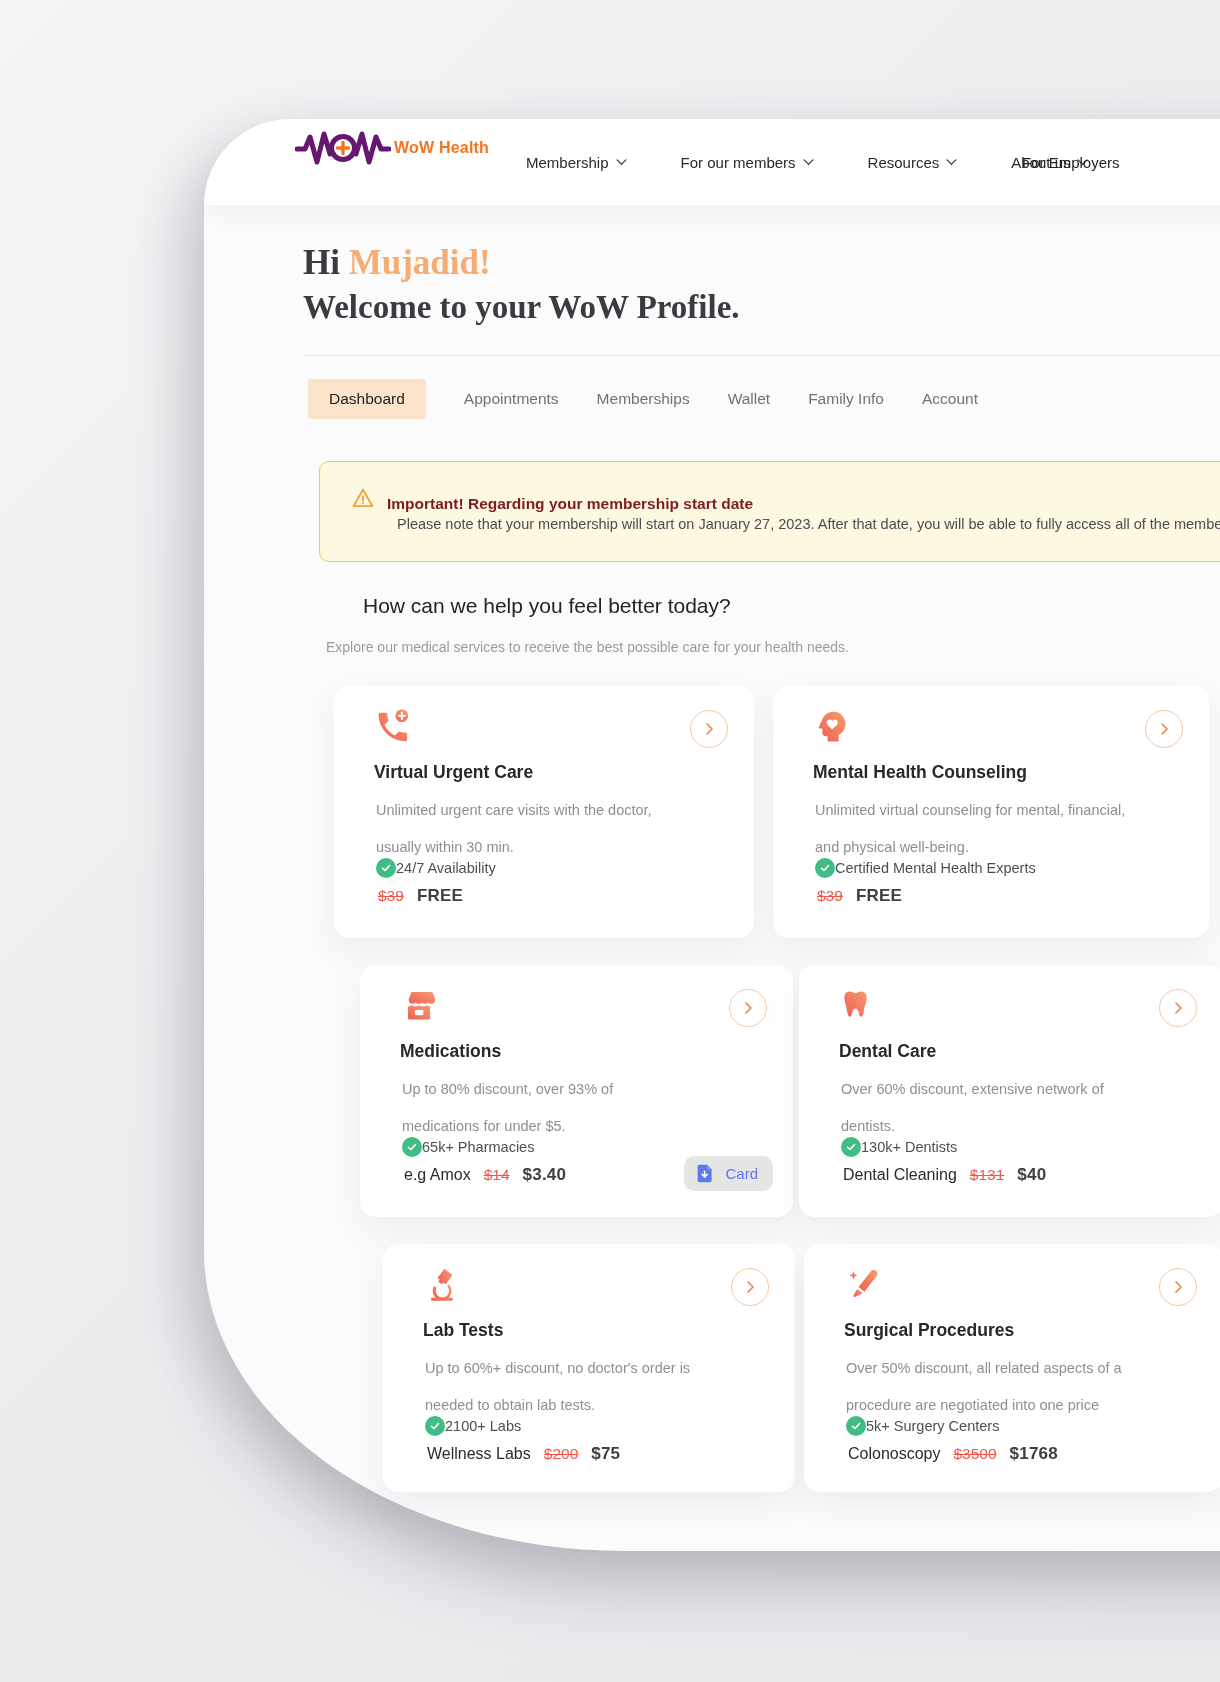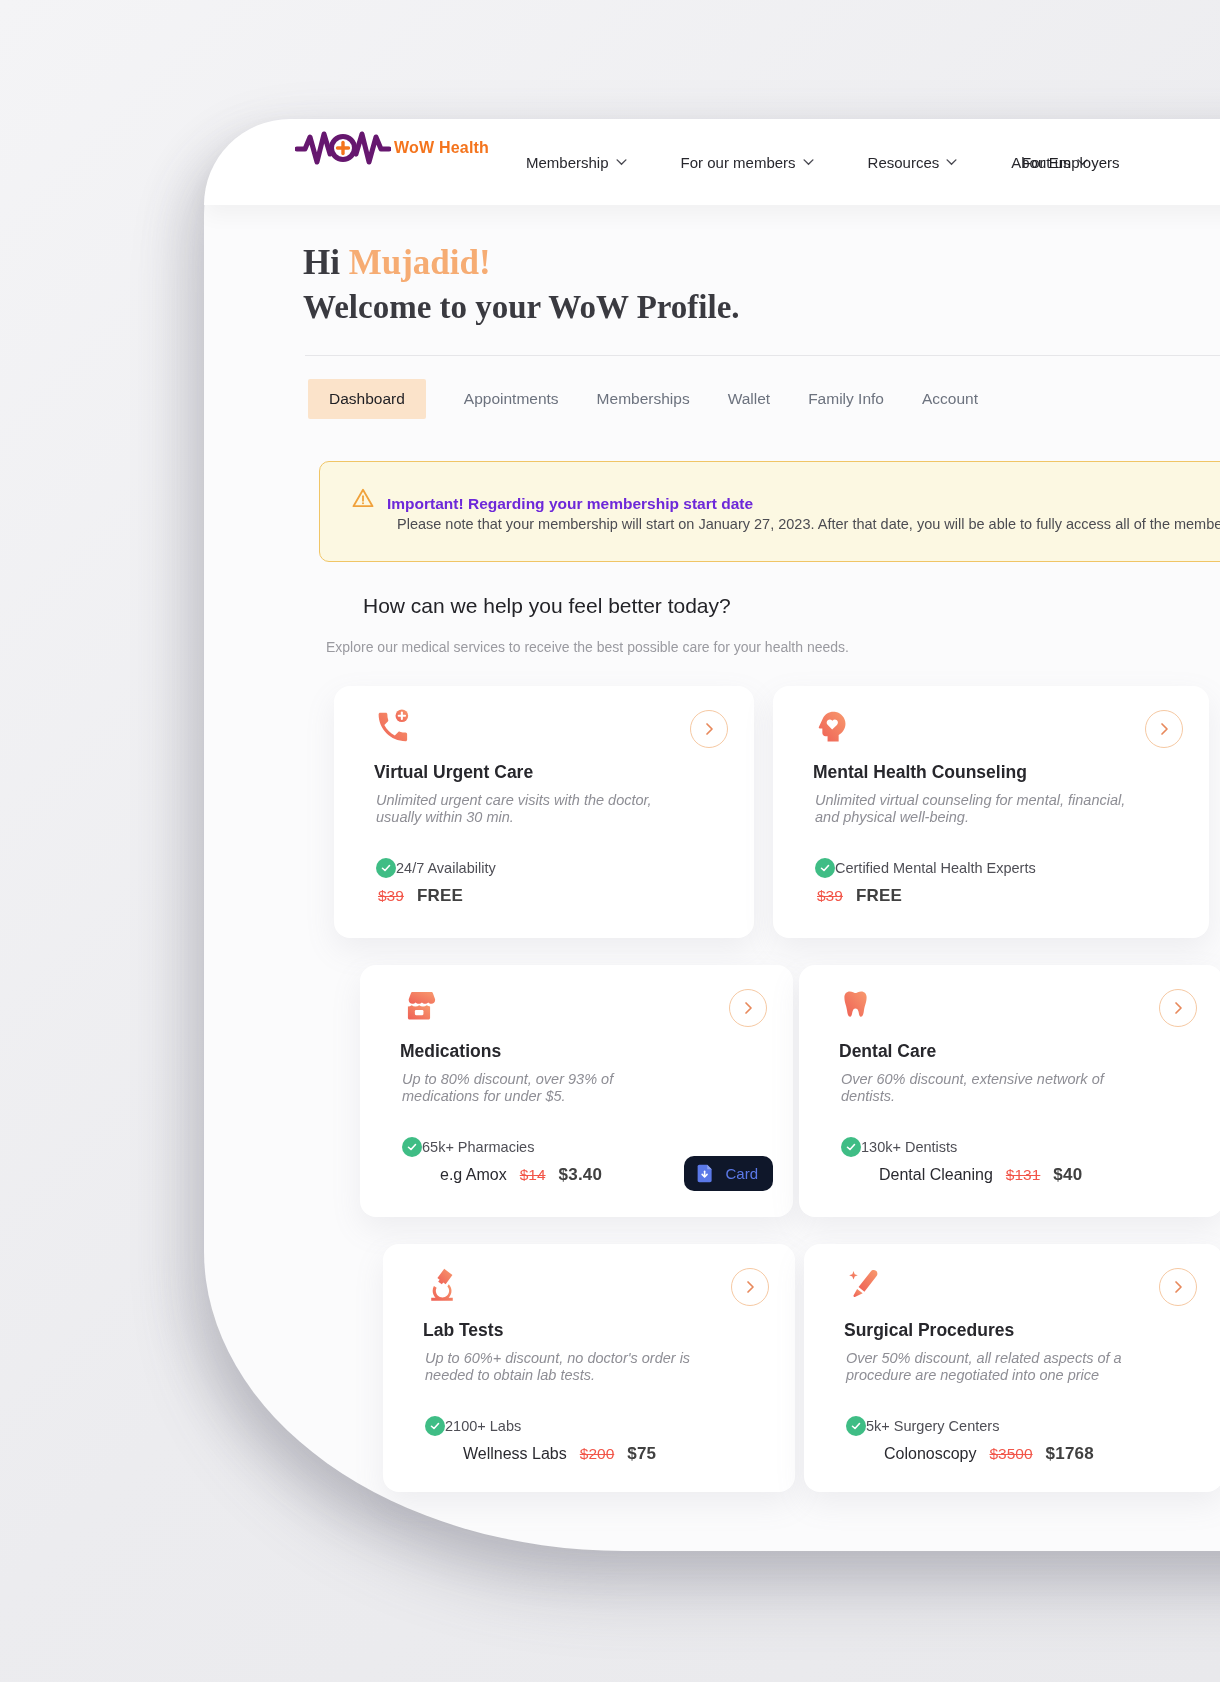--- a/index.html
+++ b/index.html
@@ -30,49 +30,49 @@
 
   
   .tabs { position:absolute; left:300px; top:377px; display:flex; align-items:center; gap:38px; height:44px; }
   .tab { font-size:15.5px; color:#6C727E; cursor:pointer; white-space:nowrap; }
   .tab.active { background:#FBE3CA; color:#1E1E23; font-weight:500; padding:11px 21px; border-radius:2px; }
 
   
   .alert { position:absolute; left:311px; top:461px; width:1020px; height:101px; background:#FCF8E2;
     border:1.5px solid #F0C566; border-radius:10px; overflow:hidden; }
   .alert-title-row { position:absolute; left:32px; top:20px; display:flex; align-items:center; gap:13px; }
-  .alert-title { font-size:15.5px; font-weight:600; color:#6d28d9;margin-top:13px; }
+  .alert-title { font-size:15.5px; font-weight:600; color:#7f1d1d;margin-top:13px; }
   .alert-body { position:absolute; left:77px; top:54px; font-size:14.5px; color:#4C4C52; white-space:nowrap; }
 
   
   .section-title { position:absolute; left:315px; top:594px; font-size:21px; font-weight:500; color:#232328;margin-left:40px; }
   .section-sub { position:absolute; left:318px; top:639px; font-size:14px; color:#9A9AA0; }
 
   
   .card { position:absolute; background:#FFFFFF; border-radius:16px; box-shadow:0 12px 30px rgba(140,140,155,.12); }
   .c1 { left:326px; top:686px; width:420px; height:252px; }
   .c2 { left:765px; top:686px; width:436px; height:252px; }
   .c3 { left:352px; top:965px; width:433px; height:252px; }
   .c4 { left:791px; top:965px; width:424px; height:252px; }
   .c5 { left:375px; top:1244px; width:412px; height:248px; }
   .c6 { left:796px; top:1244px; width:419px; height:248px; }
   .card .svc-icon { position:absolute; left:40px; top:22px; }
   .go-btn { position:absolute; right:26px; top:24px; width:38px; height:38px; border-radius:50%;
     border:1.6px solid #F6C9A3; background:#fff; display:flex; align-items:center; justify-content:center; cursor:pointer; }
   .card-title { position:absolute; left:40px; top:76px; font-size:17.5px; font-weight:600; color:#27272C; }
-  .card-desc { position:absolute; left:42px; top:106px; font-size:14.5px; line-height:17px; color:#8E8E95; white-space:pre-line;font-style:italic; }
+  .card-desc { position:absolute; left:42px; top:106px; font-size:14.5px; line-height:37px; color:#8E8E95; white-space:pre-line; }
   .feature { position:absolute; left:42px; top:172px; display:flex; align-items:center; gap:0; }
   .feature-text { font-size:14.5px; color:#4E4E55; }
   .check { width:20px; height:20px; border-radius:50%; background:#3FBD85; display:flex; align-items:center; justify-content:center; }
   .price-row { position:absolute; left:44px; top:200px; display:flex; align-items:center; gap:13px; }
-  .example { font-size:16px; color:#2A2A30;margin-left:36px; }
+  .example { font-size:16px; color:#2A2A30; }
   .old-price { font-size:15.5px; font-weight:500; color:#F25649; text-decoration:line-through; }
   .price { font-size:17px; font-weight:700; color:#404040; letter-spacing:.2px; }
   .card-btn { position:absolute; right:20px; top:191px; display:flex; align-items:center; gap:9px;
-    background:#0f172a; border-radius:10px; padding:7px 15px 7px 11px; cursor:pointer; }
+    background:#e5e5e5; border-radius:10px; padding:7px 15px 7px 11px; cursor:pointer; }
   .card-btn-label { font-size:15px; font-weight:500; color:#5B79E8; }
 </style>
 </head>
 <body>
 
 <div class="canvas">
   <div class="sheet"></div>
 
   <div class="header"></div>
   <div class="logo">

